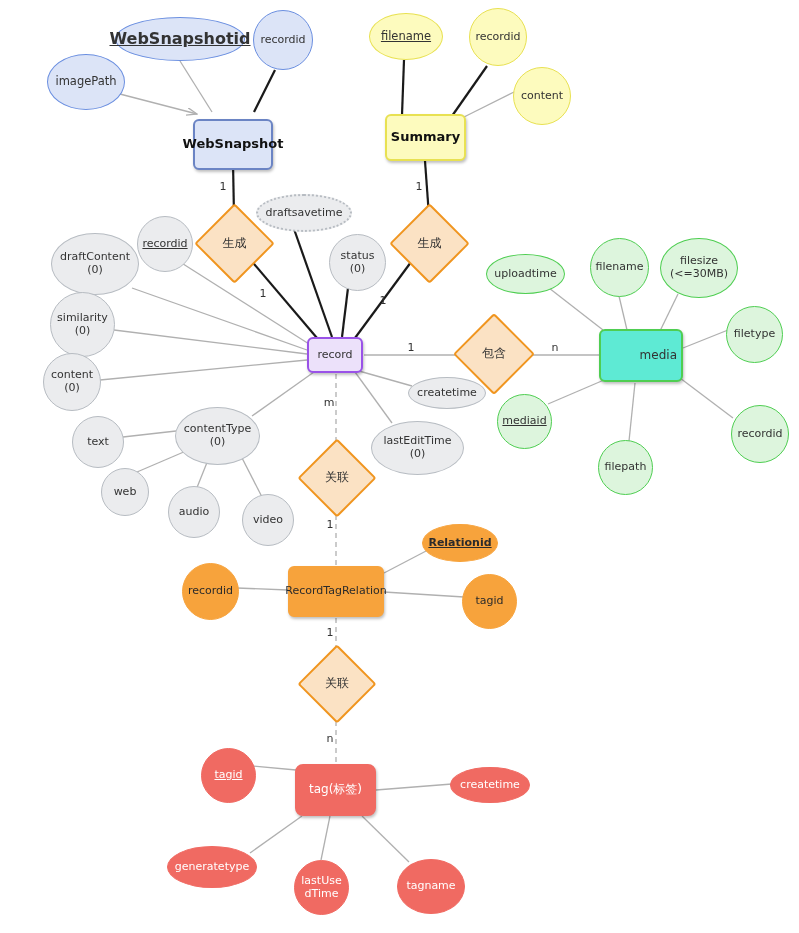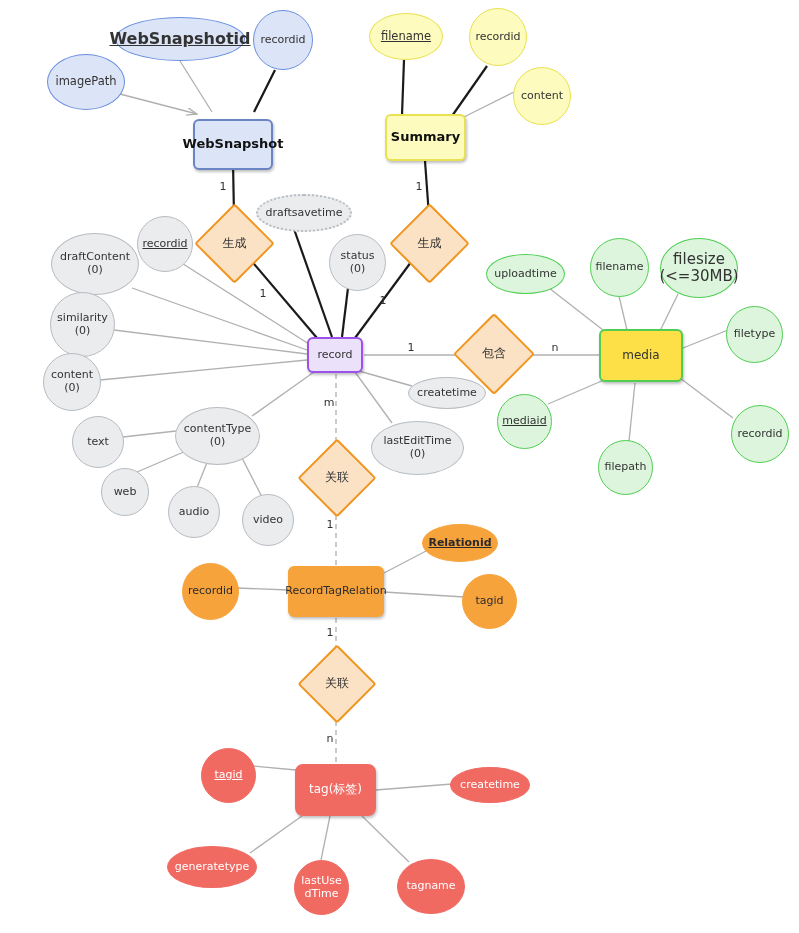--- a/index.html
+++ b/index.html
@@ -11,21 +11,21 @@
         text-align:center;box-sizing:border-box;line-height:1.15;}
 
   
   .entity{border-radius:6px;border-width:2px;border-style:solid;
           box-shadow:1px 2px 3px rgba(0,0,0,.25);}
   .entity .lbl{padding:0 4px;}
 
   .ent-blue  {background:#dce4f7;border-color:#6b84c4;color:#111;font-weight:bold;margin-top:8px;}
   .ent-yellow{background:#fdfbbe;border-color:#e8e152;color:#111;font-weight:bold;}
   .ent-purple{background:#ece1fa;border-color:#9a52e8;color:#333;}
-  .ent-green {background:#fde047;border-color:#4fce52;color:#333;}
+  .ent-green {background:#5eead4;border-color:#4fce52;color:#333;justify-content:flex-end;}
   .ent-orange{background:#f7a33c;border-color:#f7a33c;color:#2b2b2b;}
   .ent-red   {background:#f06a62;border-color:#f06a62;color:#ffffff;}
 
   
   .attr{border-radius:50%;border-width:1.5px;border-style:solid;}
   .attr .lbl{padding:0 3px;}
   .at-blue  {background:#dce4f7;border-color:#6b8fe0;color:#333;}
   .at-yellow{background:#fdfbbe;border-color:#e8e152;color:#333;}
   .at-gray  {background:#ebecee;border-color:#b7bcc2;color:#333;}
   .at-gray-d{background:#ebecee;border-color:#b7bcc2;color:#333;border-style:dotted;border-width:2px;}
@@ -178,21 +178,21 @@
       </div>
       <div class="node attr at-gray" style="left: 242px; top: 494px; width: 52px; height: 52px; font-size: 11px;">
         <span class="lbl">video</span>
       </div>
       <div class="node attr at-green" style="left: 486px; top: 254px; width: 79px; height: 40px; font-size: 11px;">
         <span class="lbl">uploadtime</span>
       </div>
       <div class="node attr at-green" style="left: 590px; top: 238px; width: 59px; height: 59px; font-size: 11px;">
         <span class="lbl">filename</span>
       </div>
-      <div class="node attr at-green" style="left: 660px; top: 238px; width: 78px; height: 60px; font-size: 15px;">
+      <div class="node attr at-green" style="left: 660px; top: 238px; width: 78px; height: 60px; font-size: 11px;">
         <span class="lbl">filesize<br>(&lt;=30MB)</span>
       </div>
       <div class="node attr at-green" style="left: 726px; top: 306px; width: 57px; height: 57px; font-size: 11px;">
         <span class="lbl">filetype</span>
       </div>
       <div class="node attr at-green" style="left: 731px; top: 405px; width: 58px; height: 58px; font-size: 11px;">
         <span class="lbl">recordid</span>
       </div>
       <div class="node attr at-green key soft" style="left: 497px; top: 394px; width: 55px; height: 55px; font-size: 11px;">
         <span class="lbl">mediaid</span>

